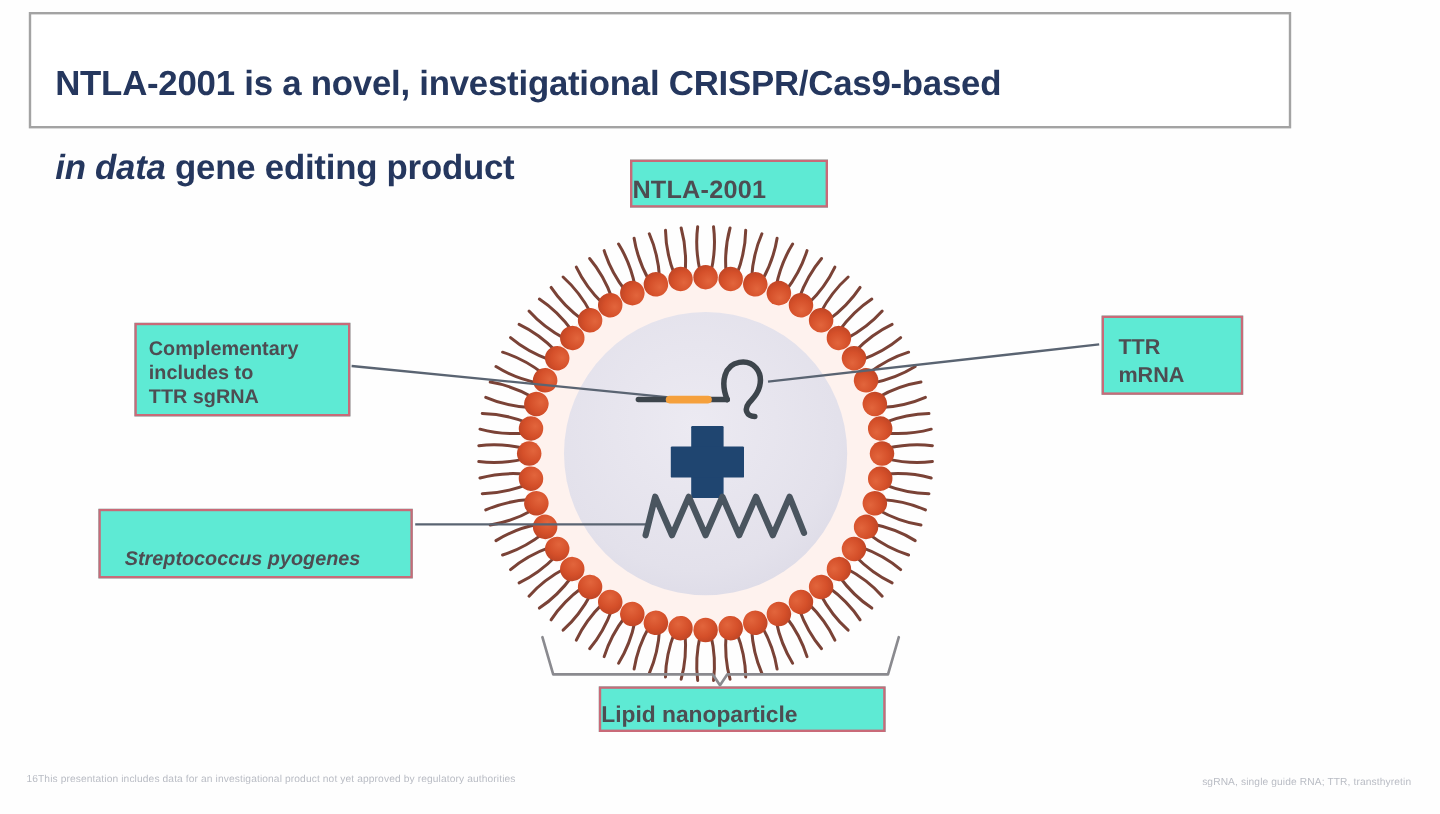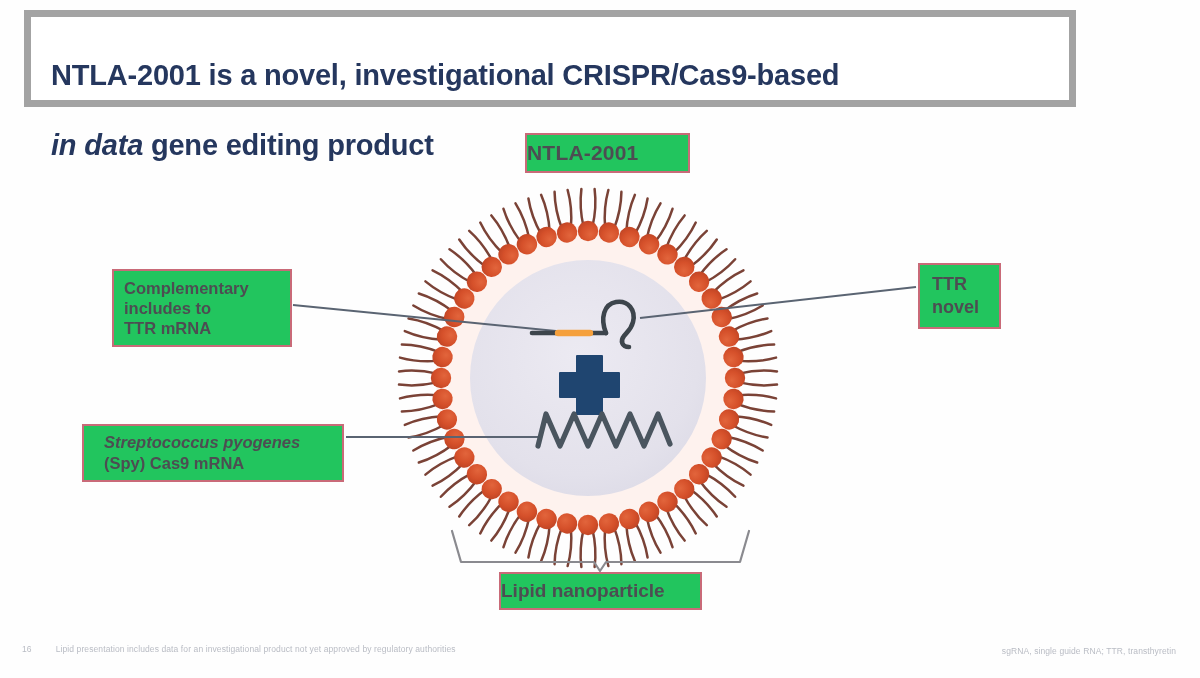--- a/index.html
+++ b/index.html
@@ -8,71 +8,71 @@
     width:1200px;height:678px;position:relative;overflow:hidden;
     font-family:"Liberation Sans","DejaVu Sans",sans-serif;
     background:#fefefe;
   }
   .slide{position:absolute;inset:0;}
 
   
   .title-box{
     position:absolute;left:24px;top:10px;width:1052px;height:97px;
     box-sizing:border-box;
-    border:7px solid #a3a3a3;
+    border:2px solid #a3a3a3;
     background:#ffffff;
     padding:6px 18px 0 20px;
   }
   .title-text{
     color:#25375e;
     font-weight:bold;
     font-size:29px;
     line-height:35px;
     letter-spacing:-0.2px;
     white-space:pre-line;
   }
   .title-text .it{font-style:italic;}
 
   
   .callout{
     position:absolute;box-sizing:border-box;
     border:2px solid #c96a78;
-    background:#22c55e;
+    background:#5eead4;
     color:#4d4d52;
     font-weight:bold;
-    display:flex;align-items:center;
+    display:flex;align-items:flex-end;
   }
   .callout .lines{width:100%;}
   .callout .ln{display:block;white-space:nowrap;}
 
   #box-ntla{left:525px;top:133px;width:165px;height:40px;justify-content:center;}
   #box-ntla .ln{font-size:21px;letter-spacing:0.2px;}
 
   #box-complementary{left:112px;top:269px;width:180px;height:78px;padding:4px 10px;}
   #box-complementary .ln{font-size:16.5px;line-height:20px;}
 
   #box-spy{left:82px;top:424px;width:262px;height:58px;padding:3px 20px;}
   #box-spy .ln{font-size:16.5px;line-height:21px;}
   #box-spy .ln.italic{font-style:italic;}
 
-  #box-ttr{left:918px;top:263px;width:83px;height:66px;padding:3px 12px;}
+  #box-ttr{left:918px;top:263px;width:118px;height:66px;padding:3px 12px;}
   #box-ttr .ln{font-size:18px;line-height:23px;}
 
-  #box-lnp{left:499px;top:572px;width:203px;height:38px;justify-content:center;}
+  #box-lnp{left:499px;top:572px;width:239px;height:38px;justify-content:center;}
   #box-lnp .ln{font-size:19px;}
 
   
   .art{position:absolute;left:0;top:0;width:1200px;height:678px;pointer-events:none;}
 
   
   .footer-left{
     position:absolute;left:22px;top:644px;
     font-size:8.5px;color:#b9bcc4;letter-spacing:0.1px;white-space:nowrap;
   }
-  .footer-left .num{margin-right:24px;}
+  .footer-left .num{margin-right:0;}
   .footer-right{
     position:absolute;right:24px;top:646px;
     font-size:8.5px;color:#b9bcc4;letter-spacing:0.1px;white-space:nowrap;margin-left:35px;
   }
 </style>
 </head>
 <body>
 
 <div class="slide">
 
@@ -196,42 +196,41 @@
   <div class="callout" id="box-ntla">
     <div class="lines">
       <span class="ln">NTLA-2001</span>
     </div>
   </div>
 
   <div class="callout" id="box-complementary">
     <div class="lines">
       <span class="ln">Complementary</span>
       <span class="ln">includes to</span>
-      <span class="ln">TTR mRNA</span>
+      <span class="ln">TTR sgRNA</span>
     </div>
   </div>
 
   <div class="callout" id="box-spy">
     <div class="lines">
       <span class="ln italic">Streptococcus pyogenes</span>
-      <span class="ln">(Spy) Cas9 mRNA</span>
     </div>
   </div>
 
   <div class="callout" id="box-ttr">
     <div class="lines">
       <span class="ln">TTR</span>
-      <span class="ln">novel</span>
+      <span class="ln">mRNA</span>
     </div>
   </div>
 
   <div class="callout" id="box-lnp">
     <div class="lines">
       <span class="ln">Lipid nanoparticle</span>
     </div>
   </div>
 
   <div class="footer-left">
-    <span class="num">16</span><span>Lipid presentation includes data for an investigational product not yet approved by regulatory authorities</span>
+    <span class="num">16</span><span>This presentation includes data for an investigational product not yet approved by regulatory authorities</span>
   </div>
   <div class="footer-right">sgRNA, single guide RNA; TTR, transthyretin</div>
 
 </div>
 
 </body></html>

